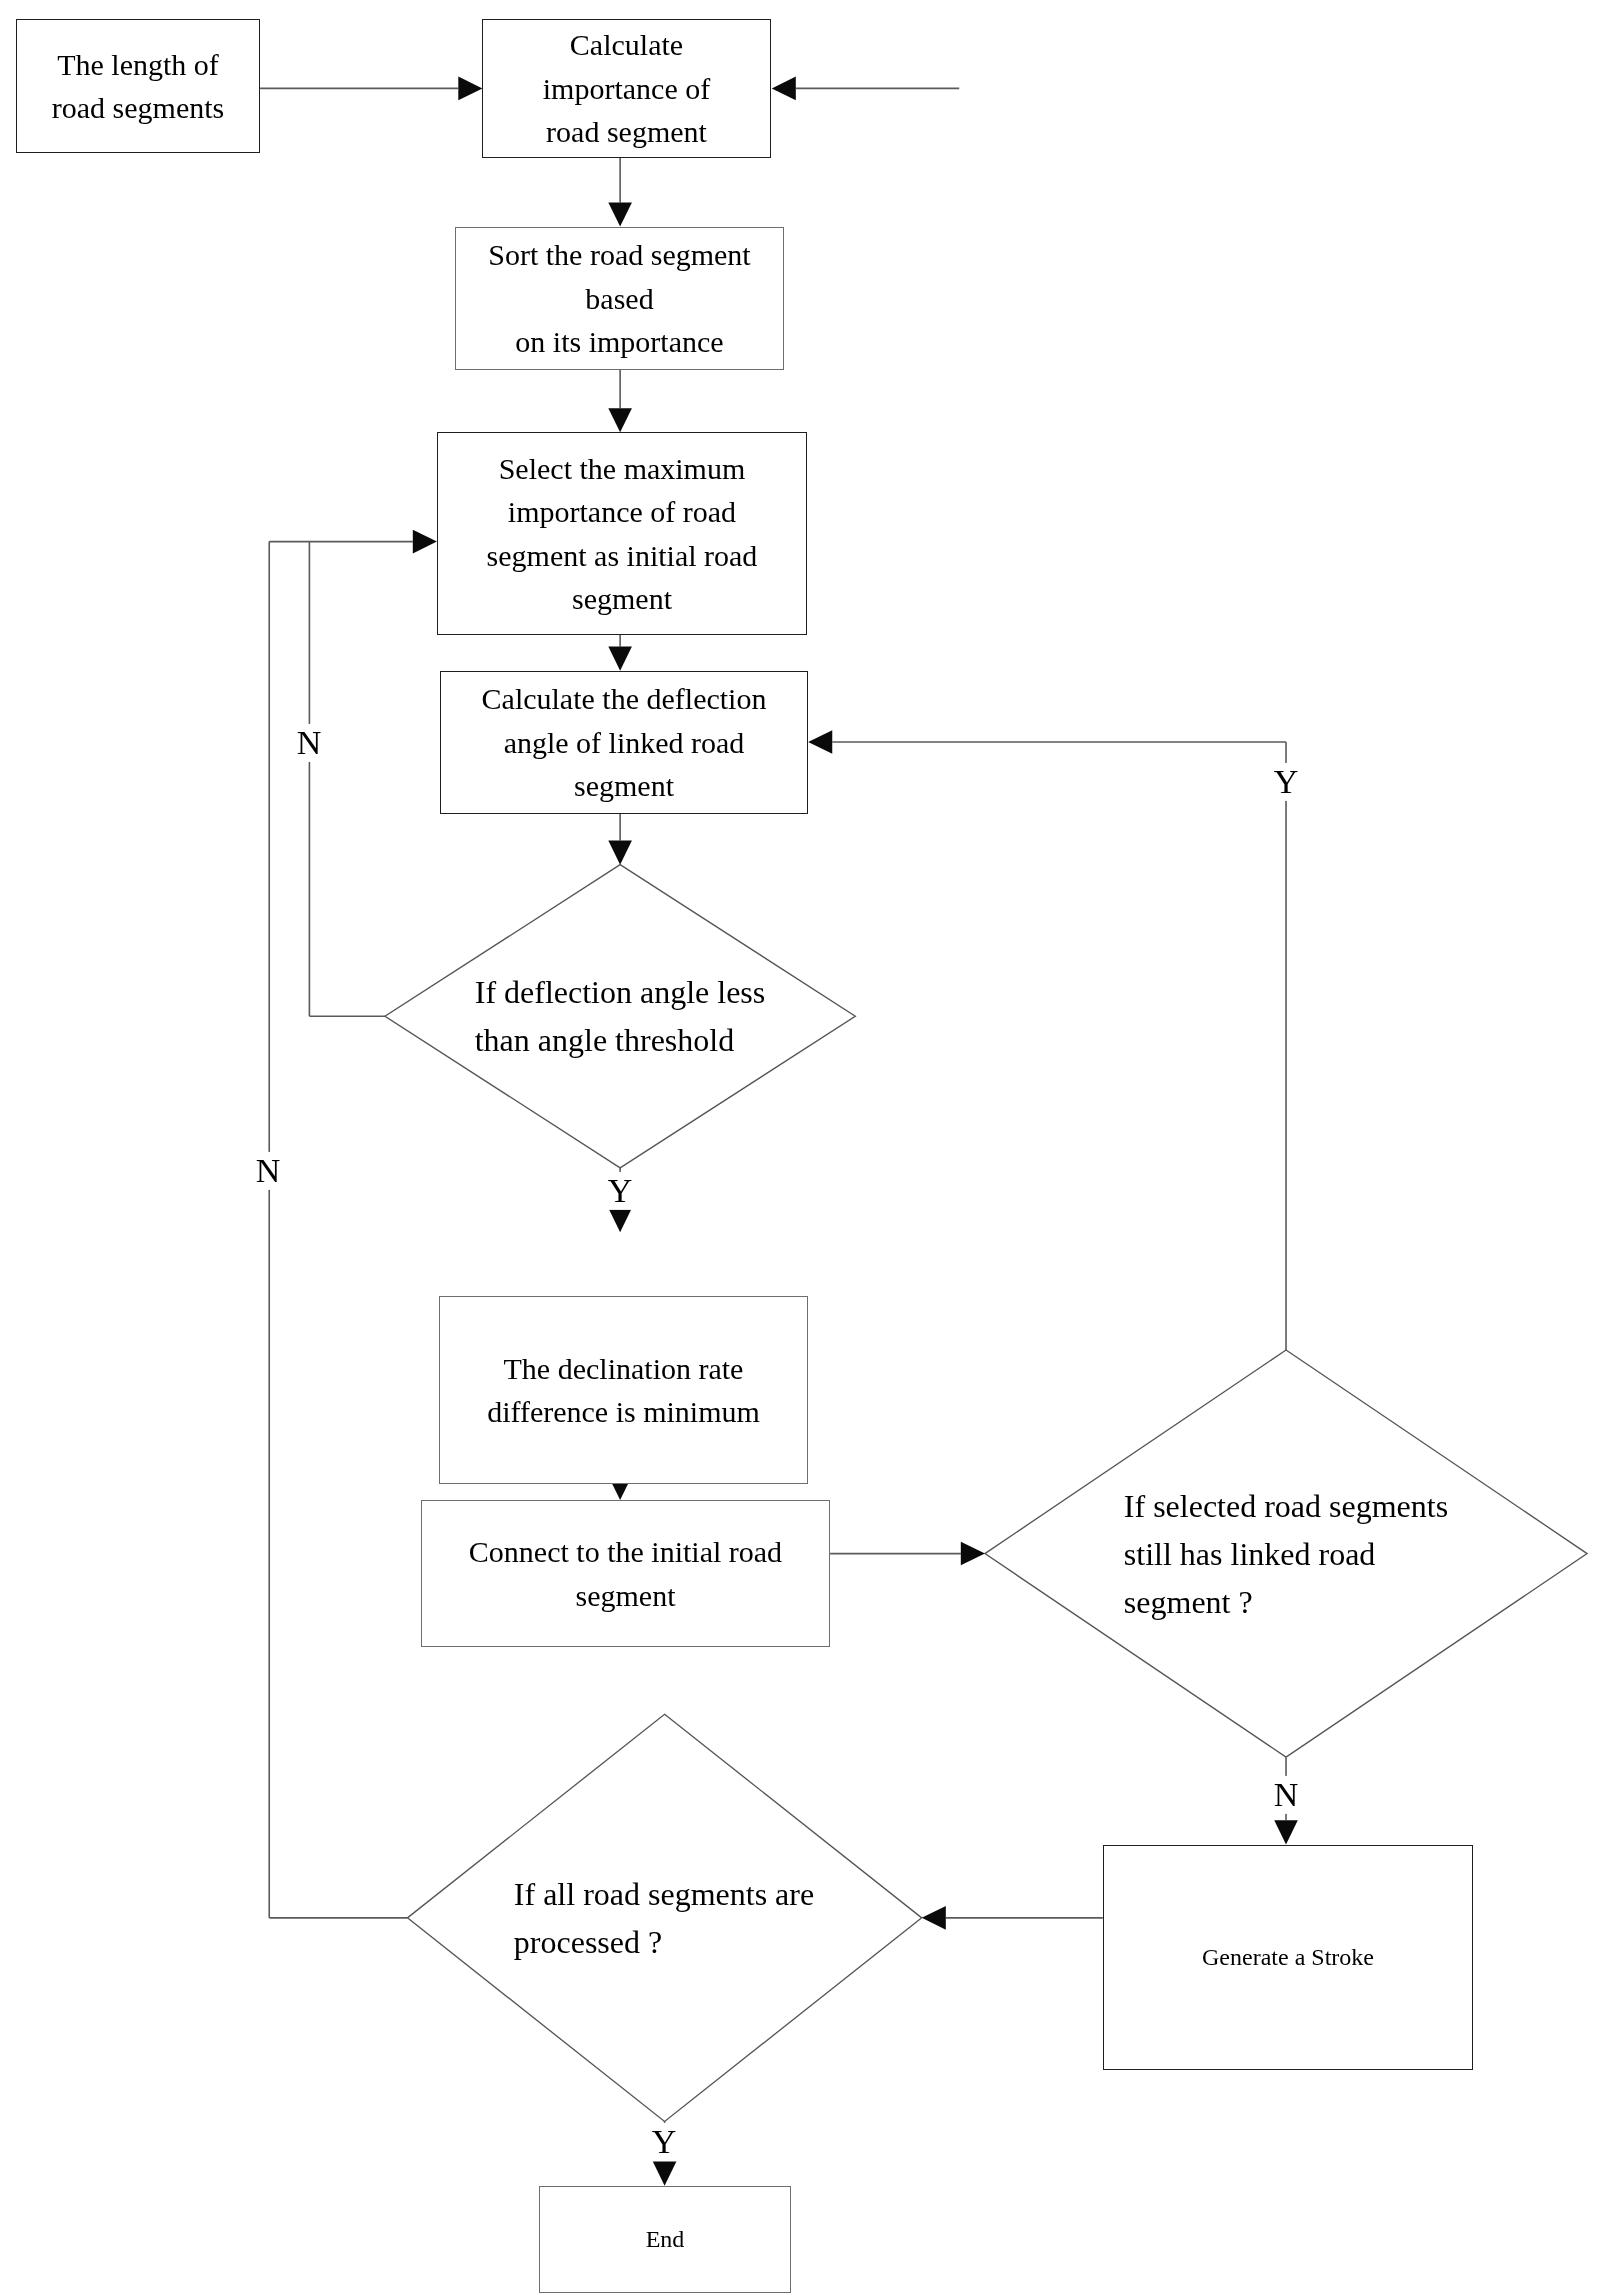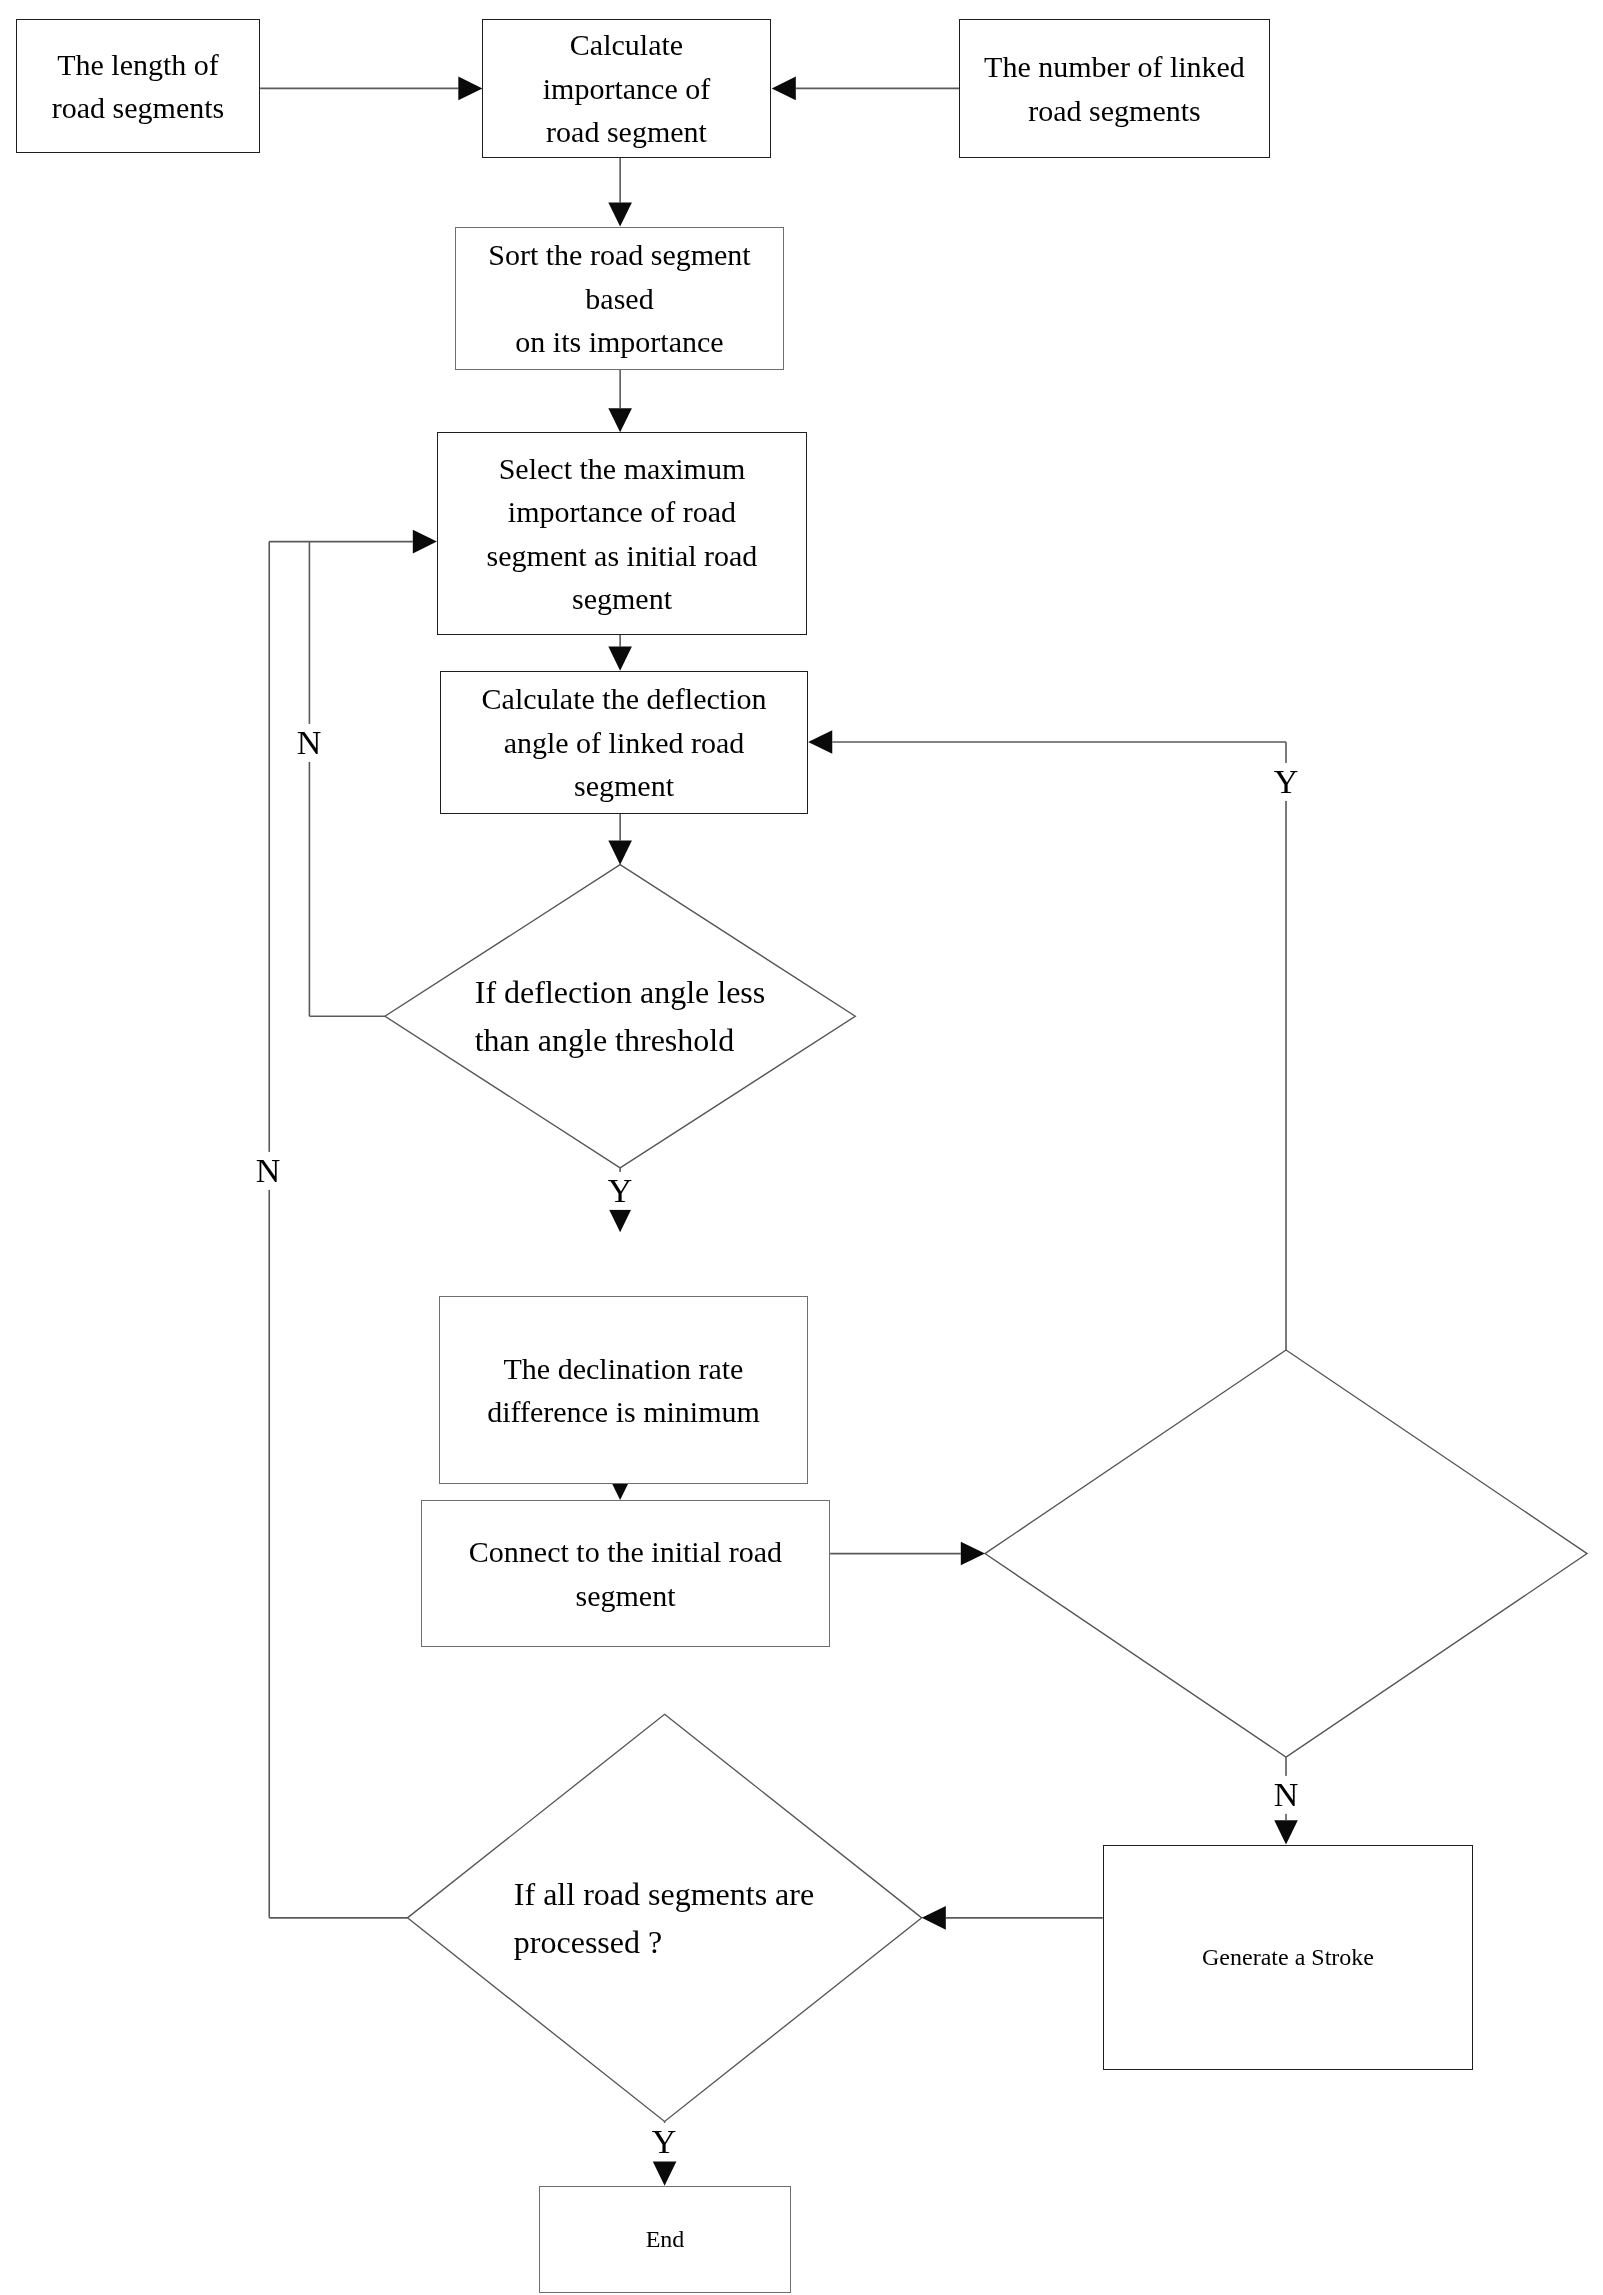--- a/index.html
+++ b/index.html
@@ -92,24 +92,20 @@
     <span>The length of
 road segments</span>
   </div>
 
   <div class="box b-dark" style="left:482px;top:19px;width:289px;height:139px">
     <span>Calculate
 importance of
 road segment</span>
   </div>
 
-  <div class="box b-dark" style="left:959px;top:19px;width:311px;height:139px">
-    <span>The number of linked
-road segments</span>
-  </div>
 
   <div class="box b-light" style="left:455px;top:227px;width:329px;height:143px">
     <span>Sort the road segment
 based
 on its importance</span>
   </div>
 
   <div class="box b-dark" style="left:437px;top:432px;width:370px;height:203px">
     <span>Select the maximum
 importance of road
@@ -137,20 +133,23 @@
     <span>Generate a Stroke</span>
   </div>
 
   <div class="box b-light big" style="left:539px;top:2186px;width:252px;height:107px">
     <span>End</span>
   </div>
 
   <div class="diamond-label" style="left:620px;top:1016px">If deflection angle less
 than angle threshold</div>
 
+  <div class="diamond-label" style="left:1286px;top:1554px">If selected road segments
+still has linked road
+segment ?</div>
 
   <div class="diamond-label" style="left:664px;top:1918px">If all road segments are
 processed ?</div>
 
   <div class="edge-label" style="left:309px;top:743px">N</div>
 
   <div class="edge-label" style="left:620px;top:1191px">Y</div>
 
   <div class="edge-label" style="left:1286px;top:782px">Y</div>
 

